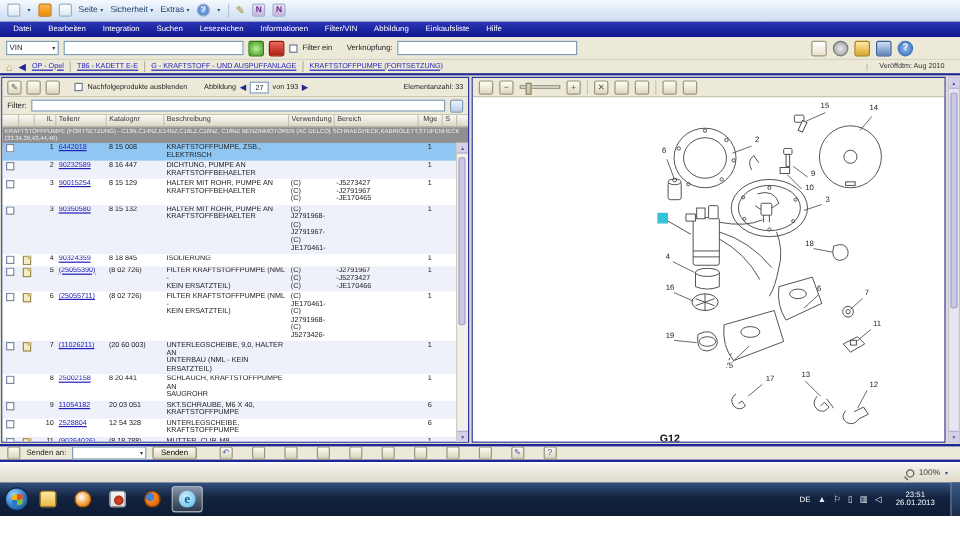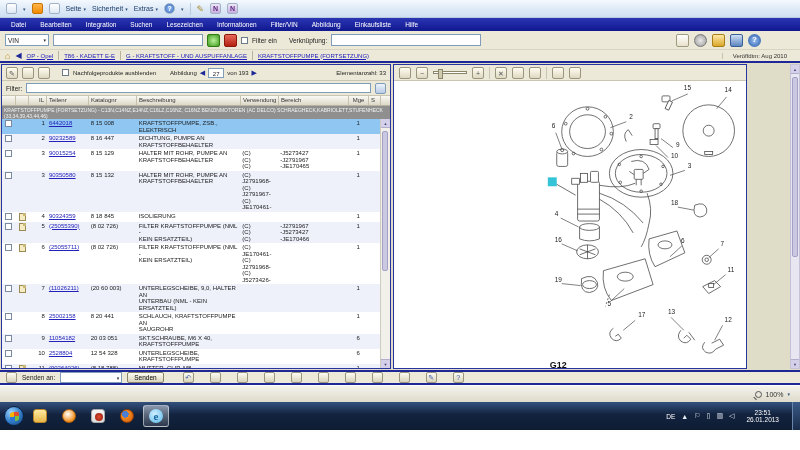--- a/index.html
+++ b/index.html
@@ -42,21 +42,21 @@
   #crumbrow { position:absolute; left:0; top:50px; width:800px; height:13px; background:#ece9d8; border-bottom:2px solid #1d2796; display:flex; align-items:center; gap:5px; padding:0 5px; font-size:6.5px; }
   .home { color:#b8860b; font-size:9px; line-height:10px; }
   .backarr { color:#1d2796; font-size:8px; }
   .crumb { color:#2222bb; text-decoration:underline; font-size:6px; cursor:pointer; }
   .crumbsep { width:1px; height:9px; background:#b8b39a; }
   #pubdate { margin-left:auto; font-size:6px; color:#333; padding-right:8px; border-left:1px solid #c6c1ab; padding-left:10px; }
 
   
   #main { position:absolute; left:0; top:63px; width:800px; height:307px; background:#dfdcc8; }
   #leftpanel { position:absolute; left:1px; top:1px; width:390px; height:305px; border:1px solid #2a34a0; background:#fff; overflow:hidden; }
-  #rightpanel { position:absolute; left:393px; top:1px; width:354px; height:305px; border:1px solid #2a34a0; background:#fff; overflow:hidden; }
+  #rightpanel { position:absolute; left:393px; top:1px; width:395px; height:305px; border:1px solid #2a34a0; background:#fff; overflow:hidden; }
   #pagescroll { position:absolute; right:0; top:1px; width:10px; height:305px; background:#e8e6f0; border:1px solid #c4c2d4; }
   .scrbtn { height:9px; background:#d4d0ea; border-bottom:1px solid #b2aecd; font-size:4px; text-align:center; line-height:9px; color:#4a4a7a; }
   .scrbtn.b { position:absolute; bottom:0; width:100%; border-top:1px solid #b2aecd; border-bottom:none; }
   .scrthumb { position:absolute; left:1px; width:6px; background:#cbc8e2; border:1px solid #a5a1c6; border-radius:2px; }
 
   
   #ltoolbar { height:16px; background:#ece9d8; border-bottom:1px solid #c9c5b2; display:flex; align-items:center; gap:4px; padding:0 4px; font-size:6px; }
   .lt-ico { width:12px; height:12px; border:1px solid #9a957c; border-radius:2px; background:linear-gradient(#fffdf2,#ddd8c0); font-size:7px; text-align:center; line-height:11px; color:#555; }
   #abb-nav { display:flex; align-items:center; gap:3px; margin-left:10px; }
   .navarr { color:#1d2796; font-size:7px; cursor:pointer; }

